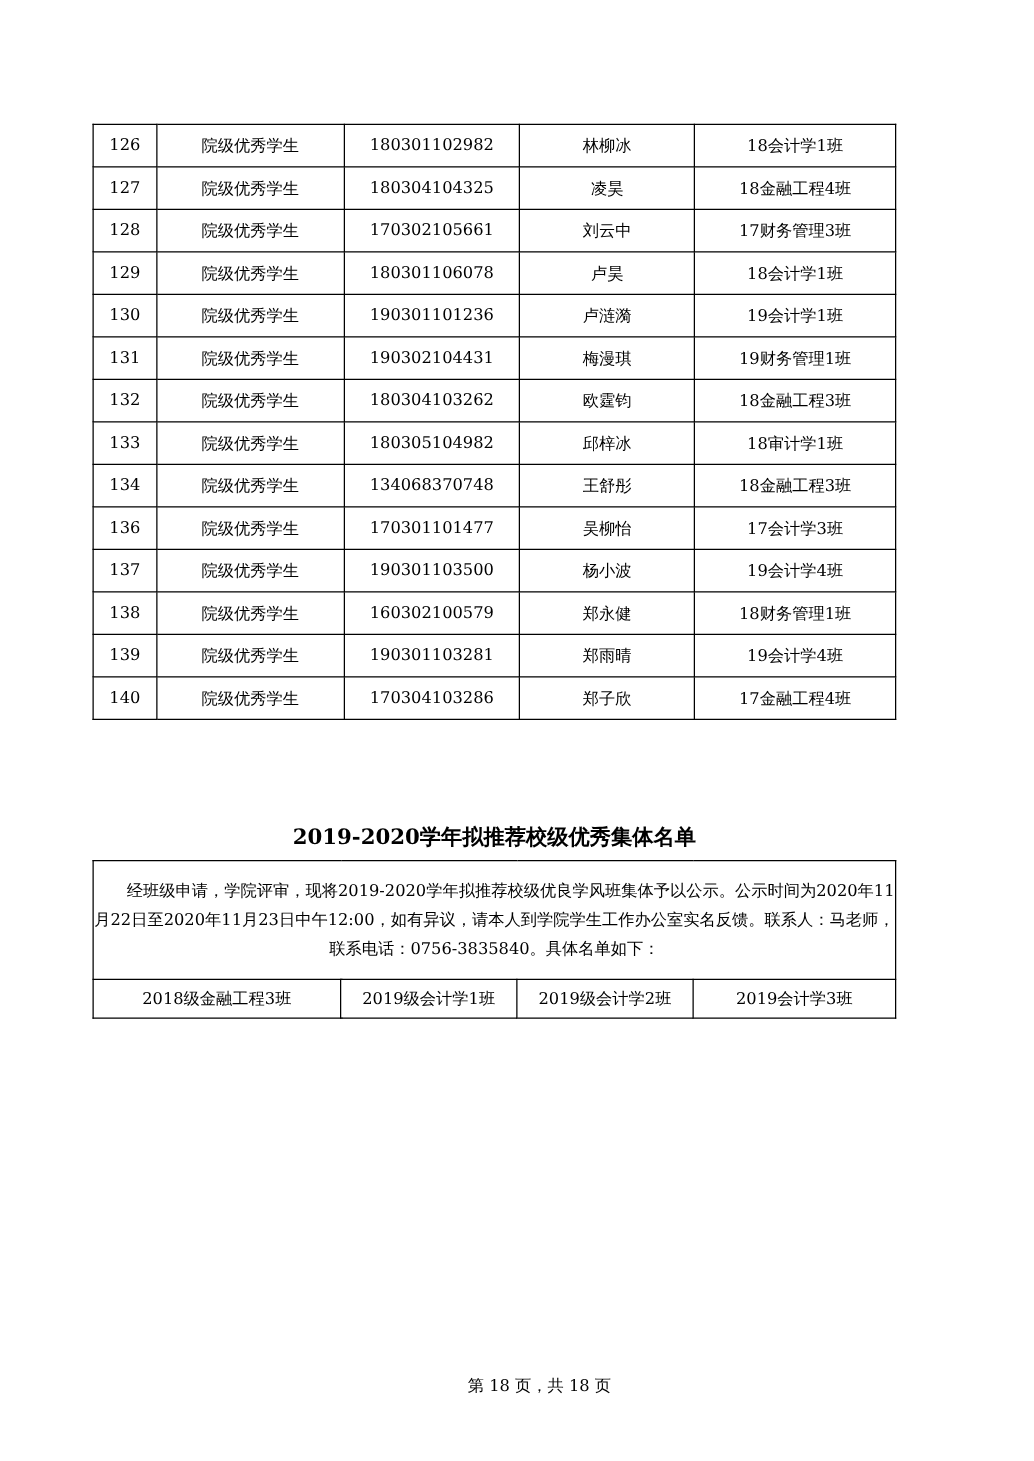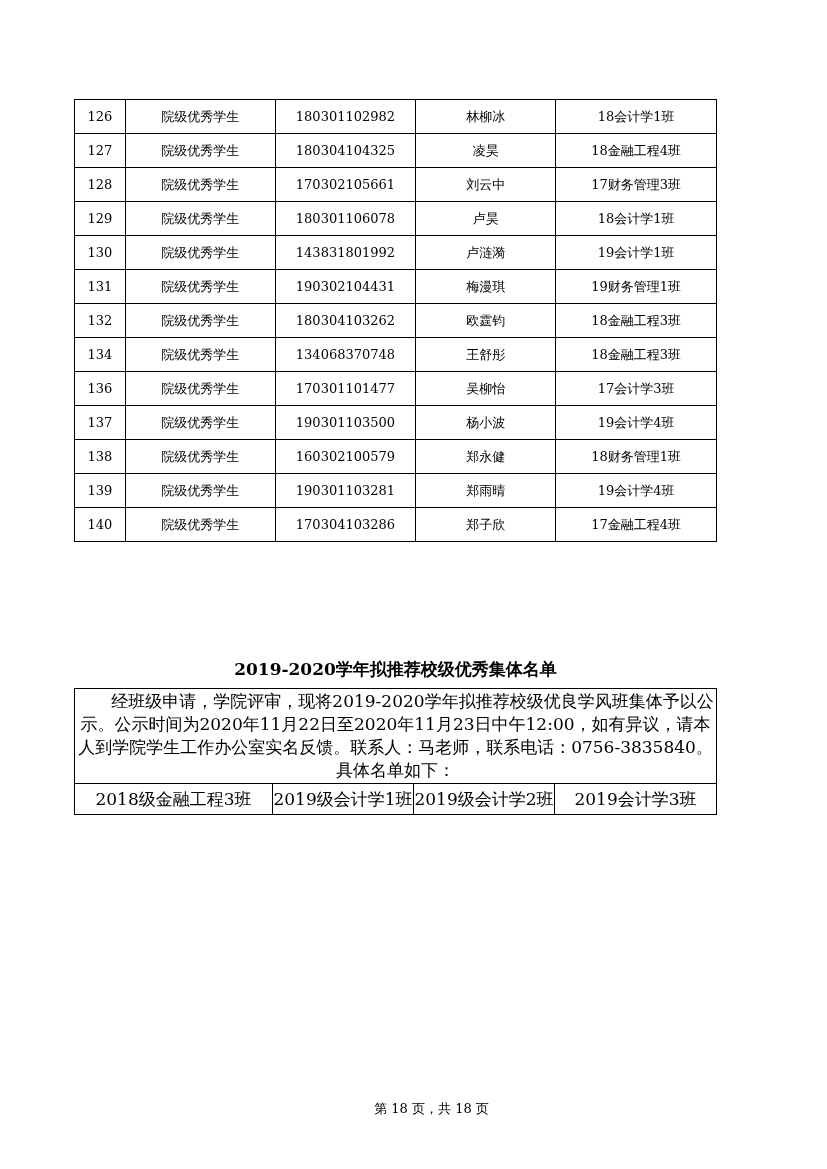--- a/index.html
+++ b/index.html
@@ -2,21 +2,21 @@
 <html><head>
 <meta charset="utf-8">
 <style>
   html, body { margin:0; padding:0; background:#fff; }
   body { width:827px; height:1169px; position:relative; font-family:"DejaVu Serif","Liberation Serif",serif; color:#000; overflow:hidden; }
   table.main { position:absolute; left:74px; top:99px; border-collapse:collapse; width:643px; }
   table.main td { border:1.5px solid #000; height:33px; padding:0; text-align:center; font-size:13px; }
   .c1 { width:50px; } .c2 { width:150px; } .c3 { width:140px; } .c4 { width:140px; } .c5 { width:161px; }
   .title2 { position:absolute; left:74px; top:658px; width:643px; text-align:center; font-size:17px; font-weight:bold; }
   table.group { position:absolute; left:74px; top:688px; border-collapse:collapse; width:643px; }
-  table.group td { border:1.5px solid #000; padding:0; font-size:17px; text-align:center; }
+  table.group td { border:1.5px solid #000; padding:0; font-size:13px; text-align:center; }
   td.notice { text-align:left; height:94px; line-height:23px; font-size:13.5px; vertical-align:middle; padding:0 1px; }
   td.gcell { height:30px; }
   .footer { position:absolute; top:1100px; left:0; width:827px; text-align:center; font-size:13px;margin-left:18px; }
 </style>
 </head>
 <body>
 
 <table class="main">
   <tbody id="main-body">
       <tr>
@@ -43,37 +43,44 @@
       <tr>
         <td class="c1">129</td>
         <td class="c2">院级优秀学生</td>
         <td class="c3">180301106078</td>
         <td class="c4">卢昊</td>
         <td class="c5">18会计学1班</td>
       </tr>
       <tr>
         <td class="c1">130</td>
         <td class="c2">院级优秀学生</td>
-        <td class="c3">143831801992</td>
+        <td class="c3">190301101236</td>
         <td class="c4">卢涟漪</td>
         <td class="c5">19会计学1班</td>
       </tr>
       <tr>
         <td class="c1">131</td>
         <td class="c2">院级优秀学生</td>
         <td class="c3">190302104431</td>
         <td class="c4">梅漫琪</td>
         <td class="c5">19财务管理1班</td>
       </tr>
       <tr>
         <td class="c1">132</td>
         <td class="c2">院级优秀学生</td>
         <td class="c3">180304103262</td>
         <td class="c4">欧霆钧</td>
         <td class="c5">18金融工程3班</td>
+      </tr>
+      <tr>
+        <td class="c1">133</td>
+        <td class="c2">院级优秀学生</td>
+        <td class="c3">180305104982</td>
+        <td class="c4">邱梓冰</td>
+        <td class="c5">18审计学1班</td>
       </tr>
       <tr>
         <td class="c1">134</td>
         <td class="c2">院级优秀学生</td>
         <td class="c3">134068370748</td>
         <td class="c4">王舒彤</td>
         <td class="c5">18金融工程3班</td>
       </tr>
       <tr>
         <td class="c1">136</td>

